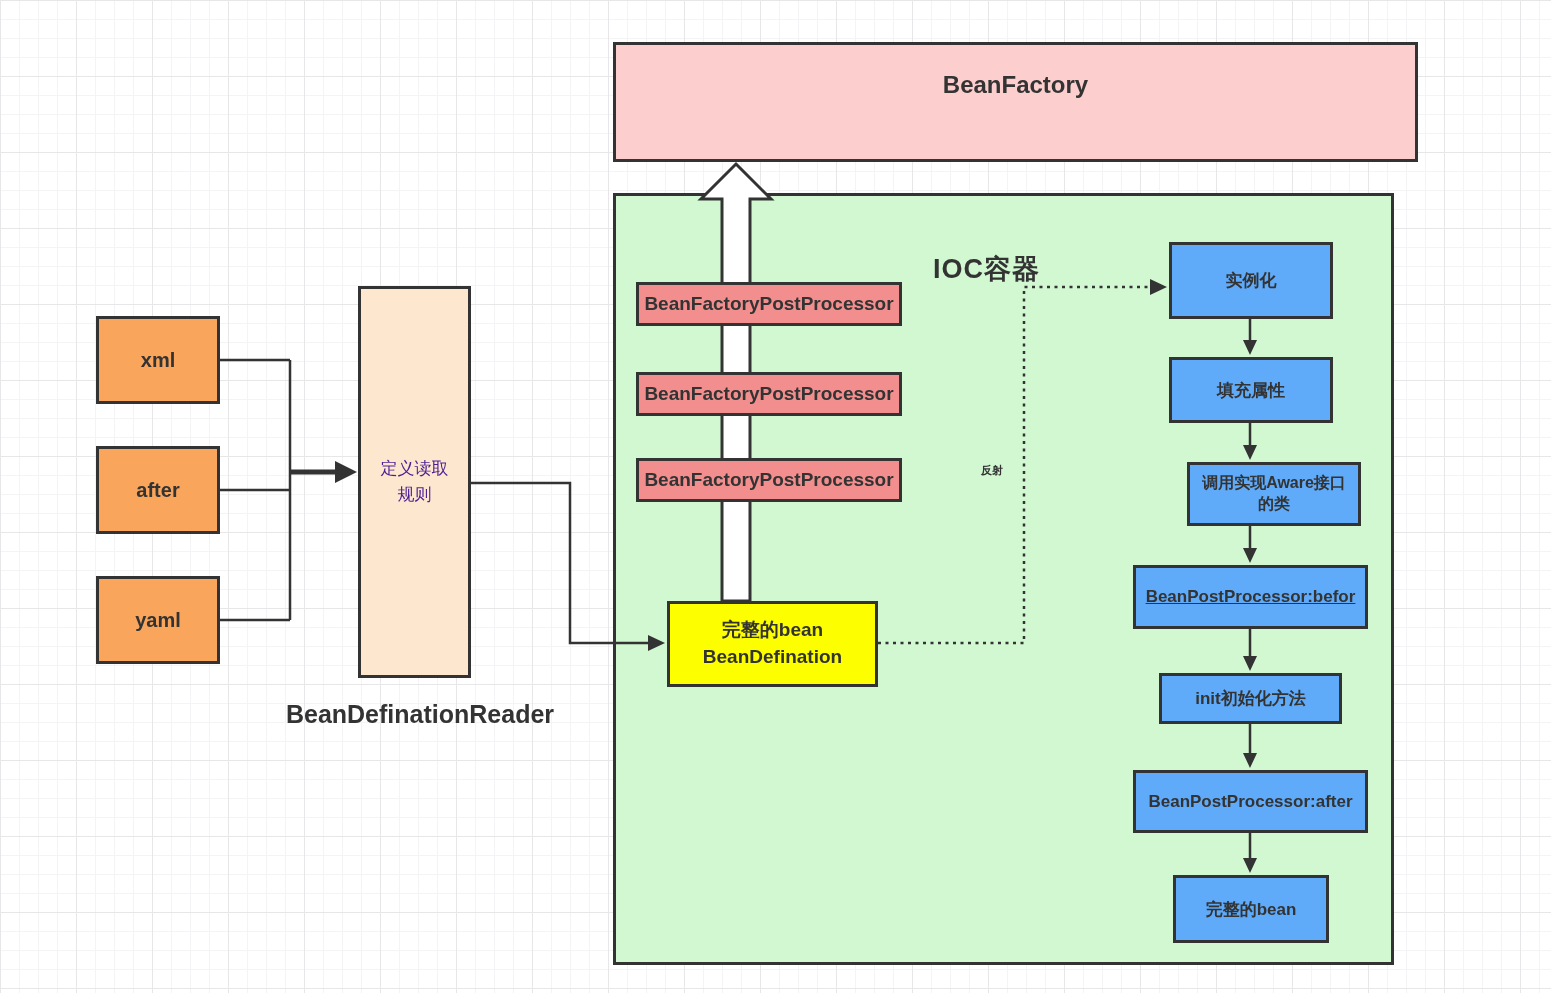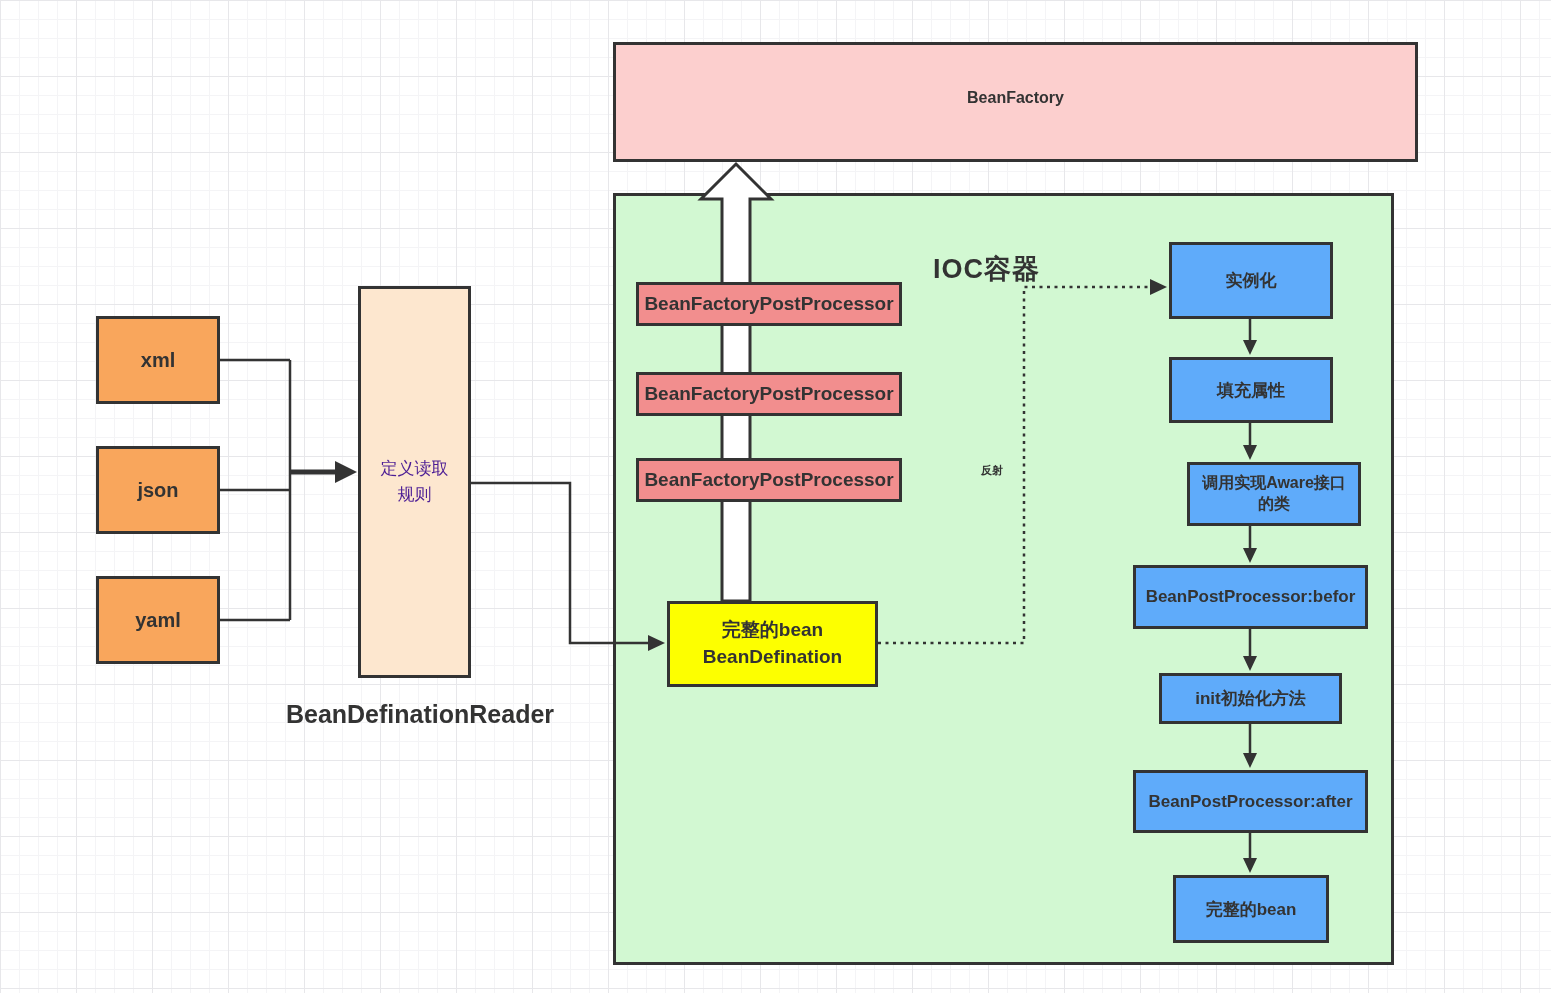--- a/index.html
+++ b/index.html
@@ -20,21 +20,21 @@
     background-size:76px 76px,76px 76px,19px 19px,19px 19px;
   }
   .node{
     position:absolute;box-sizing:border-box;
     border:3px solid #333;
     display:flex;align-items:center;justify-content:center;
     text-align:center;font-weight:bold;color:#333;
   }
   svg.wires{position:absolute;left:0;top:0;width:1551px;height:993px;pointer-events:none;}
 
-  #bf{left:613px;top:42px;width:805px;height:120px;align-items:flex-start;padding-top:44px;font-size:16px;}
+  #bf{left:613px;top:42px;width:805px;height:120px;align-items:flex-start;padding-top:26px;font-size:24px;}
   #green{left:613px;top:193px;width:781px;height:772px;}
 
   .pp{left:636px;width:266px;height:44px;font-size:19px;}
   #pp1{top:282px}#pp2{top:372px}#pp3{top:458px}
 
   #yellow{left:667px;top:601px;width:211px;height:86px;font-size:19px;flex-direction:column;line-height:1.4;}
 
   .blue{font-size:17px;}
   #b1{left:1169px;top:242px;width:164px;height:77px;}
   #b2{left:1169px;top:357px;width:164px;height:66px;}
@@ -86,21 +86,21 @@
     <polygon points="1250,563 1243,548 1257,548" fill="#333"></polygon>
     <polygon points="1250,671 1243,656 1257,656" fill="#333"></polygon>
     <polygon points="1250,768 1243,753 1257,753" fill="#333"></polygon>
     <polygon points="1250,873 1243,858 1257,858" fill="#333"></polygon>
   </svg>
 
   <div class="node orange" id="src-xml" style="background-color: rgb(249, 166, 92);">
     <span>xml</span>
   </div>
   <div class="node orange" id="src-json" style="background-color: rgb(249, 166, 92);">
-    <span>json</span>
+    <span>after</span>
   </div>
   <div class="node orange" id="src-yaml" style="background-color: rgb(249, 166, 92);">
     <span>yaml</span>
   </div>
 
   <div class="node" id="reader" style="background-color: rgb(253, 231, 207);">
     <span>定义读取规则</span>
   </div>
   <div class="floating-label" id="caption">BeanDefinationReader</div>
 
@@ -124,21 +124,21 @@
 
   <div class="node blue" id="b1" style="background-color: rgb(95, 171, 250);">
     <span>实例化</span>
   </div>
   <div class="node blue" id="b2" style="background-color: rgb(95, 171, 250);">
     <span>填充属性</span>
   </div>
   <div class="node blue" id="b3" style="background-color: rgb(95, 171, 250); margin-left: 24px;">
     <span>调用实现Aware接口的类</span>
   </div>
-  <div class="node blue" id="b4" style="background-color: rgb(95, 171, 250);">
+  <div class="node blue" id="b4" style="background-color: rgb(95, 171, 250); text-decoration: underline;">
     <span>BeanPostProcessor:befor</span>
   </div>
   <div class="node blue" id="b5" style="background-color: rgb(95, 171, 250);">
     <span>init初始化方法</span>
   </div>
   <div class="node blue" id="b6" style="background-color: rgb(95, 171, 250);">
     <span>BeanPostProcessor:after</span>
   </div>
   <div class="node blue" id="b7" style="background-color: rgb(95, 171, 250);">
     <span>完整的bean</span>

